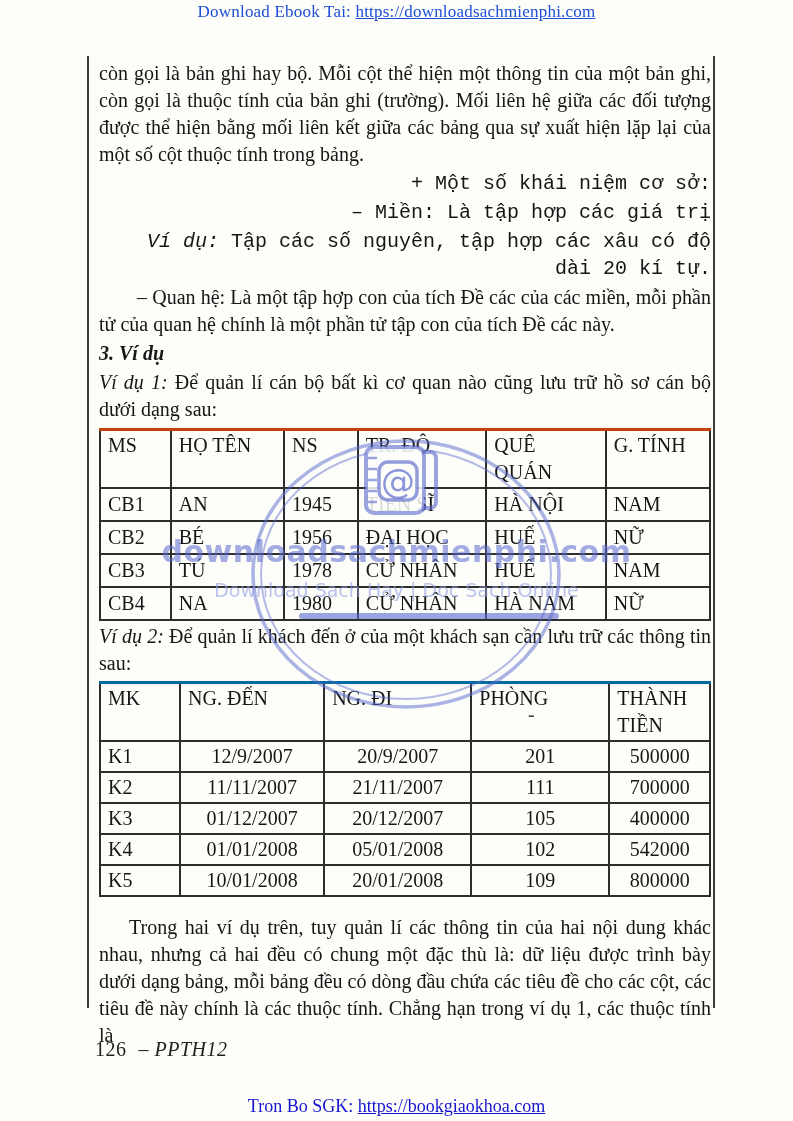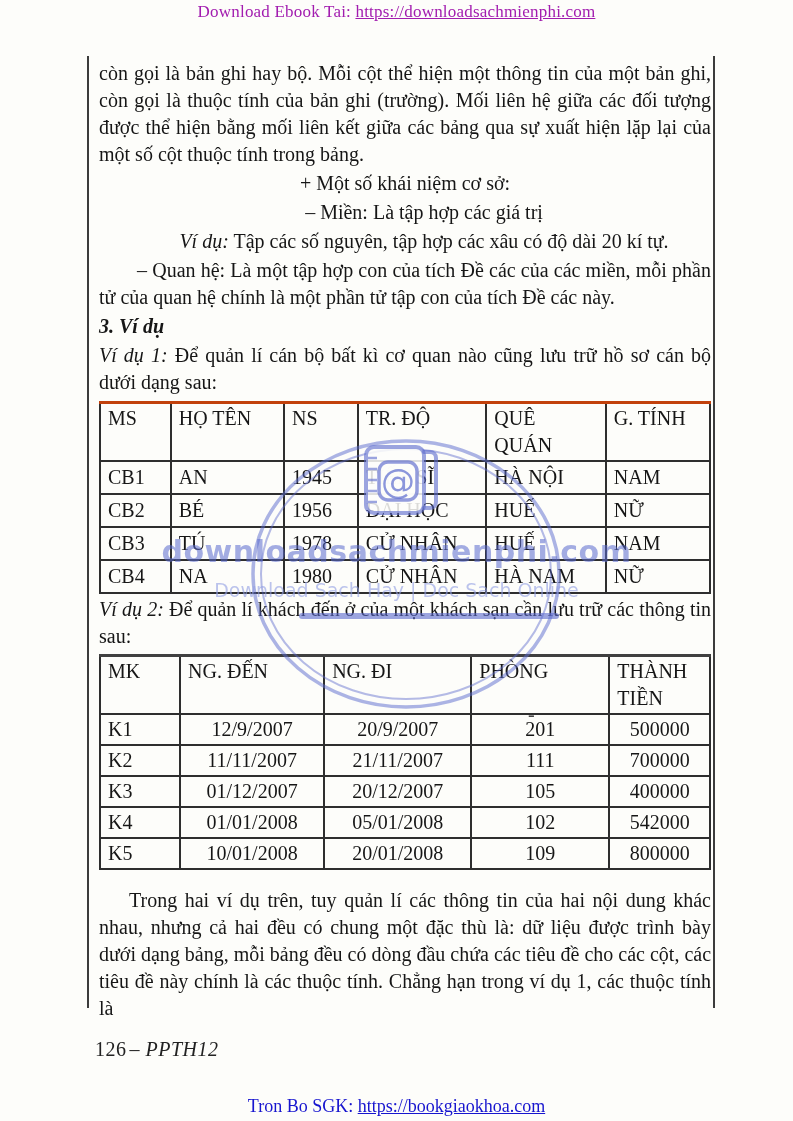--- a/index.html
+++ b/index.html
@@ -4,49 +4,49 @@
 <style>
   html,body { margin:0; padding:0; background:#ffffff; }
   .sheet {
     position:relative; width:793px; height:1121px;
     background:#fdfdfa; overflow:hidden;
     font-family:"Liberation Serif", serif; color:#161616;
   }
   
   .top-link {
     position:absolute; top:2px; left:0; width:100%;
-    text-align:center; font-size:17px; color:#a21caf; letter-spacing:0.2px;
+    text-align:center; font-size:17px; color:#1d4ed8; letter-spacing:0.2px;
   }
   .bottom-link {
     position:absolute; top:1096px; left:0; width:100%;
     text-align:center; font-size:18px; color:#1715cf;
   }
   .u { text-decoration:underline; }
   
   .page-body {
     position:absolute; left:87px; top:56px; width:628px; height:952px;
     box-sizing:border-box; padding:4px 2px 6px 10px;
     border-left:2px solid #3c3c3c; border-right:2px solid #3c3c3c;
     font-size:20px; line-height:27px; text-align:justify;
   }
   .page-body p { margin:0 0 2px 0; }
   .indent { text-indent:38px; }
   .indent-sm { text-indent:30px; }
-  .single { text-align:center; }
+  .single { text-align:right;font-family:Liberation Mono, monospace; }
   .it { font-style:italic; }
   .section-heading { font-weight:bold; font-style:italic; text-align:left; }
   
   table { width:100%; border-collapse:collapse; table-layout:fixed; }
   th, td {
     border:2px solid #2e2e2e; padding:1px 7px;
     font-size:20px; font-weight:normal; overflow:hidden;
   }
   thead th { text-align:left; vertical-align:top; }
   table.canbo { margin:5px 0 2px 0; border-top:3px solid #c2410c; }
-  table.khachsan { margin:4px 0 2px 0; border-top:3px solid #404040; }
+  table.khachsan { margin:4px 0 2px 0; border-top:3px solid #0369a1; }
   .canbo thead th { height:52px; }
   .canbo tbody td { height:29px; text-align:left; vertical-align:middle; }
   .canbo th:nth-child(1), .canbo td:nth-child(1) { width:9%; }
   .canbo th:nth-child(2), .canbo td:nth-child(2) { width:16%; }
   .canbo th:nth-child(3), .canbo td:nth-child(3) { width:9.5%; }
   .canbo th:nth-child(4), .canbo td:nth-child(4) { width:18.5%; }
   .canbo th:nth-child(5), .canbo td:nth-child(5) { width:17%; }
   .canbo th:nth-child(6), .canbo td:nth-child(6) { width:14.5%;margin-left:10px; }
   .khachsan thead th { height:26px; }
   .khachsan tbody td { height:27px; vertical-align:middle; }
@@ -54,21 +54,21 @@
   .khachsan td:first-child { text-align:left; }
   .khachsan th:nth-child(1), .khachsan td:nth-child(1) { width:10.5%; }
   .khachsan th:nth-child(2), .khachsan td:nth-child(2) { width:21%;font-family:Liberation Serif, serif; }
   .khachsan th:nth-child(3), .khachsan td:nth-child(3) { width:21.5%; }
   .khachsan th:nth-child(4), .khachsan td:nth-child(4) { width:20%; }
   
   .footer {
     position:absolute; left:95px; top:1038px;
     font-size:20px; color:#222; letter-spacing:0.5px;
   }
-  .footer .code { font-style:italic; margin-left:3px; }
+  .footer .code { font-style:italic; margin-left:12px; }
   
   .wm-layer { position:absolute; left:0; top:0; width:793px; height:1121px;
     pointer-events:none; }
   .wm-site {
     position:absolute; left:0; top:534px; width:100%; text-align:center;
     font-family:"DejaVu Sans", sans-serif; font-size:30px; letter-spacing:0.5px;
     color:rgba(90,105,205,0.55); font-weight:bold;
   }
   .wm-tagline {
     position:absolute; left:0; top:579px; width:100%; text-align:center;

